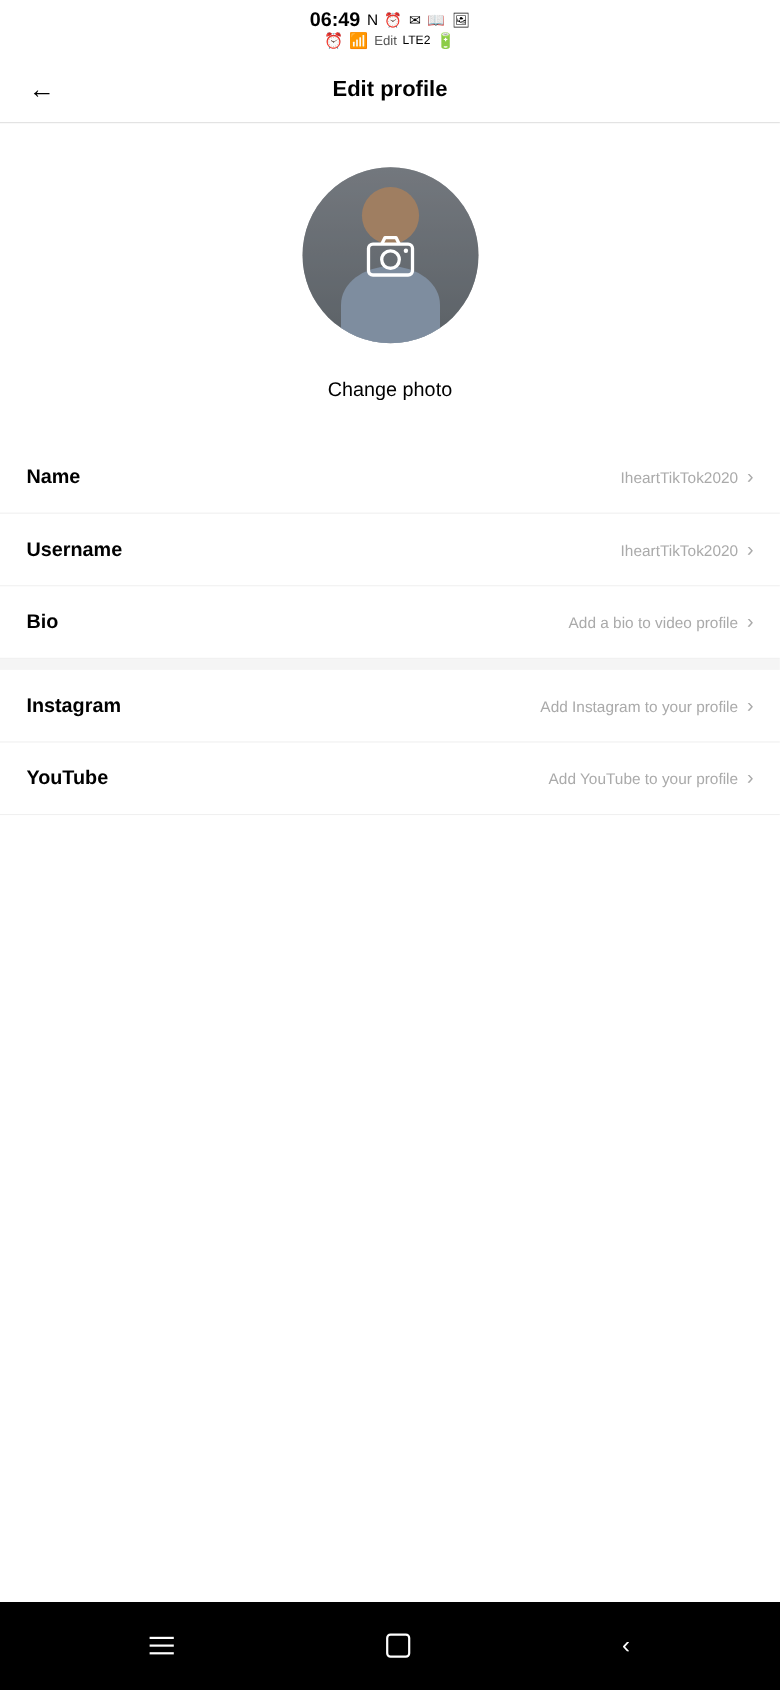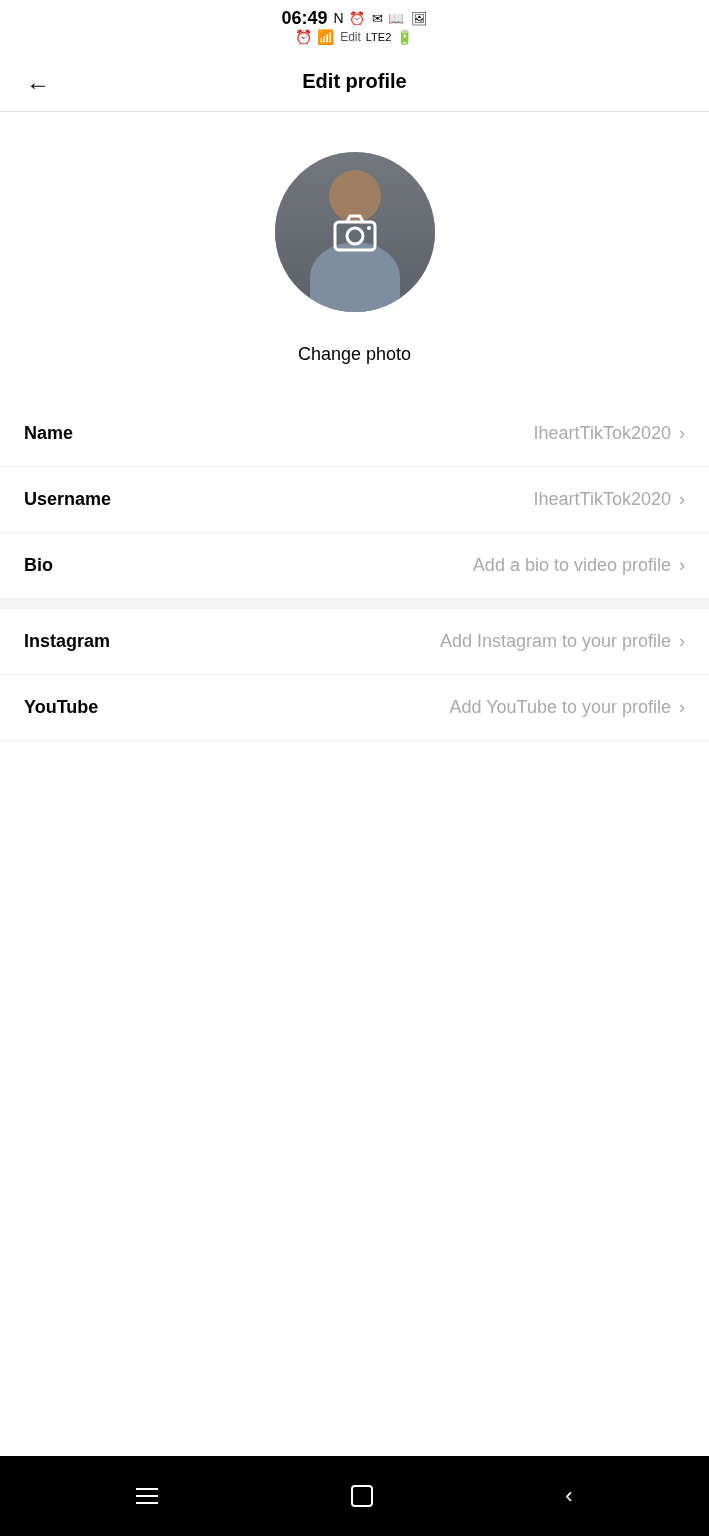--- a/index.html
+++ b/index.html
@@ -193,21 +193,21 @@
       font-weight: 700;
     }
 
     .field-value-wrap {
       display: flex;
       align-items: center;
       gap: 8px;
     }
 
     .field-value {
-      font-size: 18px;
+      font-size: 14px;
       color: #aaa;
     }
 
     .field-chevron {
       color: #aaa;
       font-size: 18px;
     }
 
     
     .link-row {

